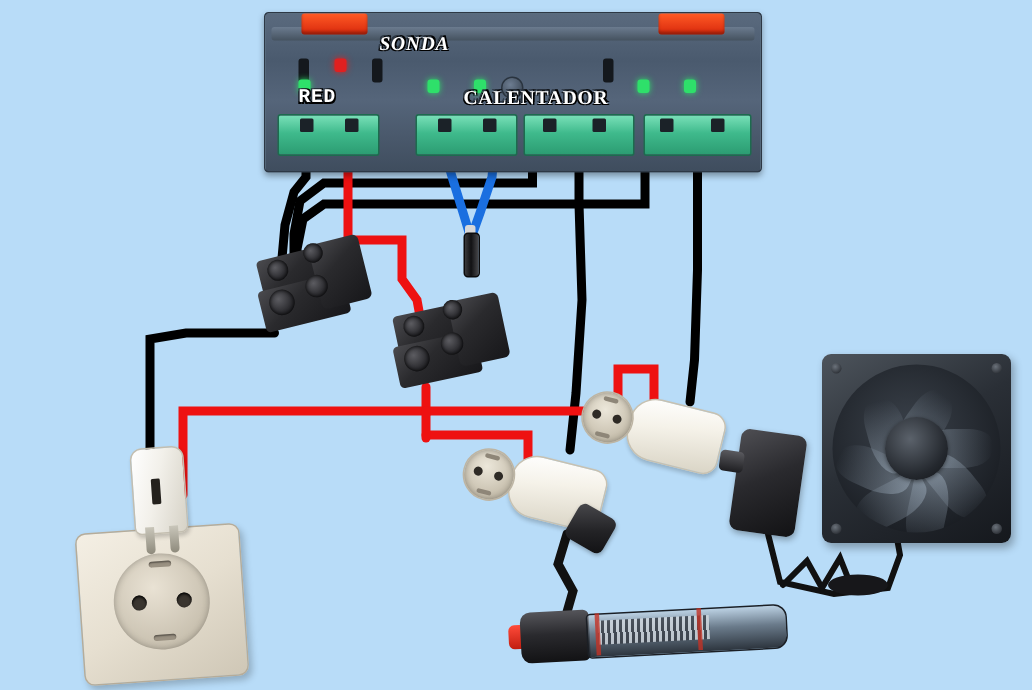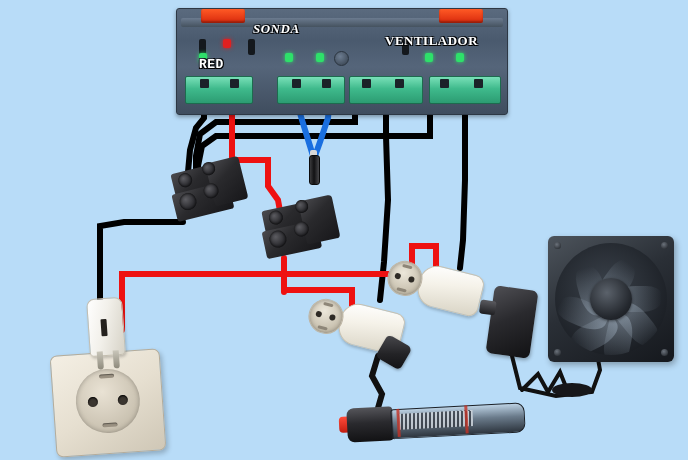--- a/index.html
+++ b/index.html
@@ -284,21 +284,21 @@
     <div class="led red" style="left:46px;top:30px;"></div>
     <div class="led dark" style="left:71px;top:30px;"></div>
     <div class="led green" style="left:108px;top:44px;"></div>
     <div class="led green" style="left:139px;top:44px;"></div>
     <div class="led dark" style="left:225px;top:30px;"></div>
     <div class="led green" style="left:248px;top:44px;"></div>
     <div class="led green" style="left:279px;top:44px;"></div>
 
     <div class="ctrl-label" style="left:22px;top:48px;font-family:Liberation Mono, monospace;">RED</div>
     <div class="ctrl-label" style="left:76px;top:12px;font-style:italic;">SONDA</div>
-    <div class="ctrl-label" style="left:208px;top:24px;">VENTILADOR</div>
+    <div class="ctrl-label" style="left:132px;top:48px;">CALENTADOR</div>
 
     <div class="term-block" style="left:8px;width:66px;">
       <div class="term-slot" style="left:14px;"></div>
       <div class="term-slot" style="left:44px;"></div>
     </div>
     <div class="term-block" style="left:100px;width:66px;">
       <div class="term-slot" style="left:14px;"></div>
       <div class="term-slot" style="left:44px;"></div>
     </div>
     <div class="term-block" style="left:172px;width:72px;">

